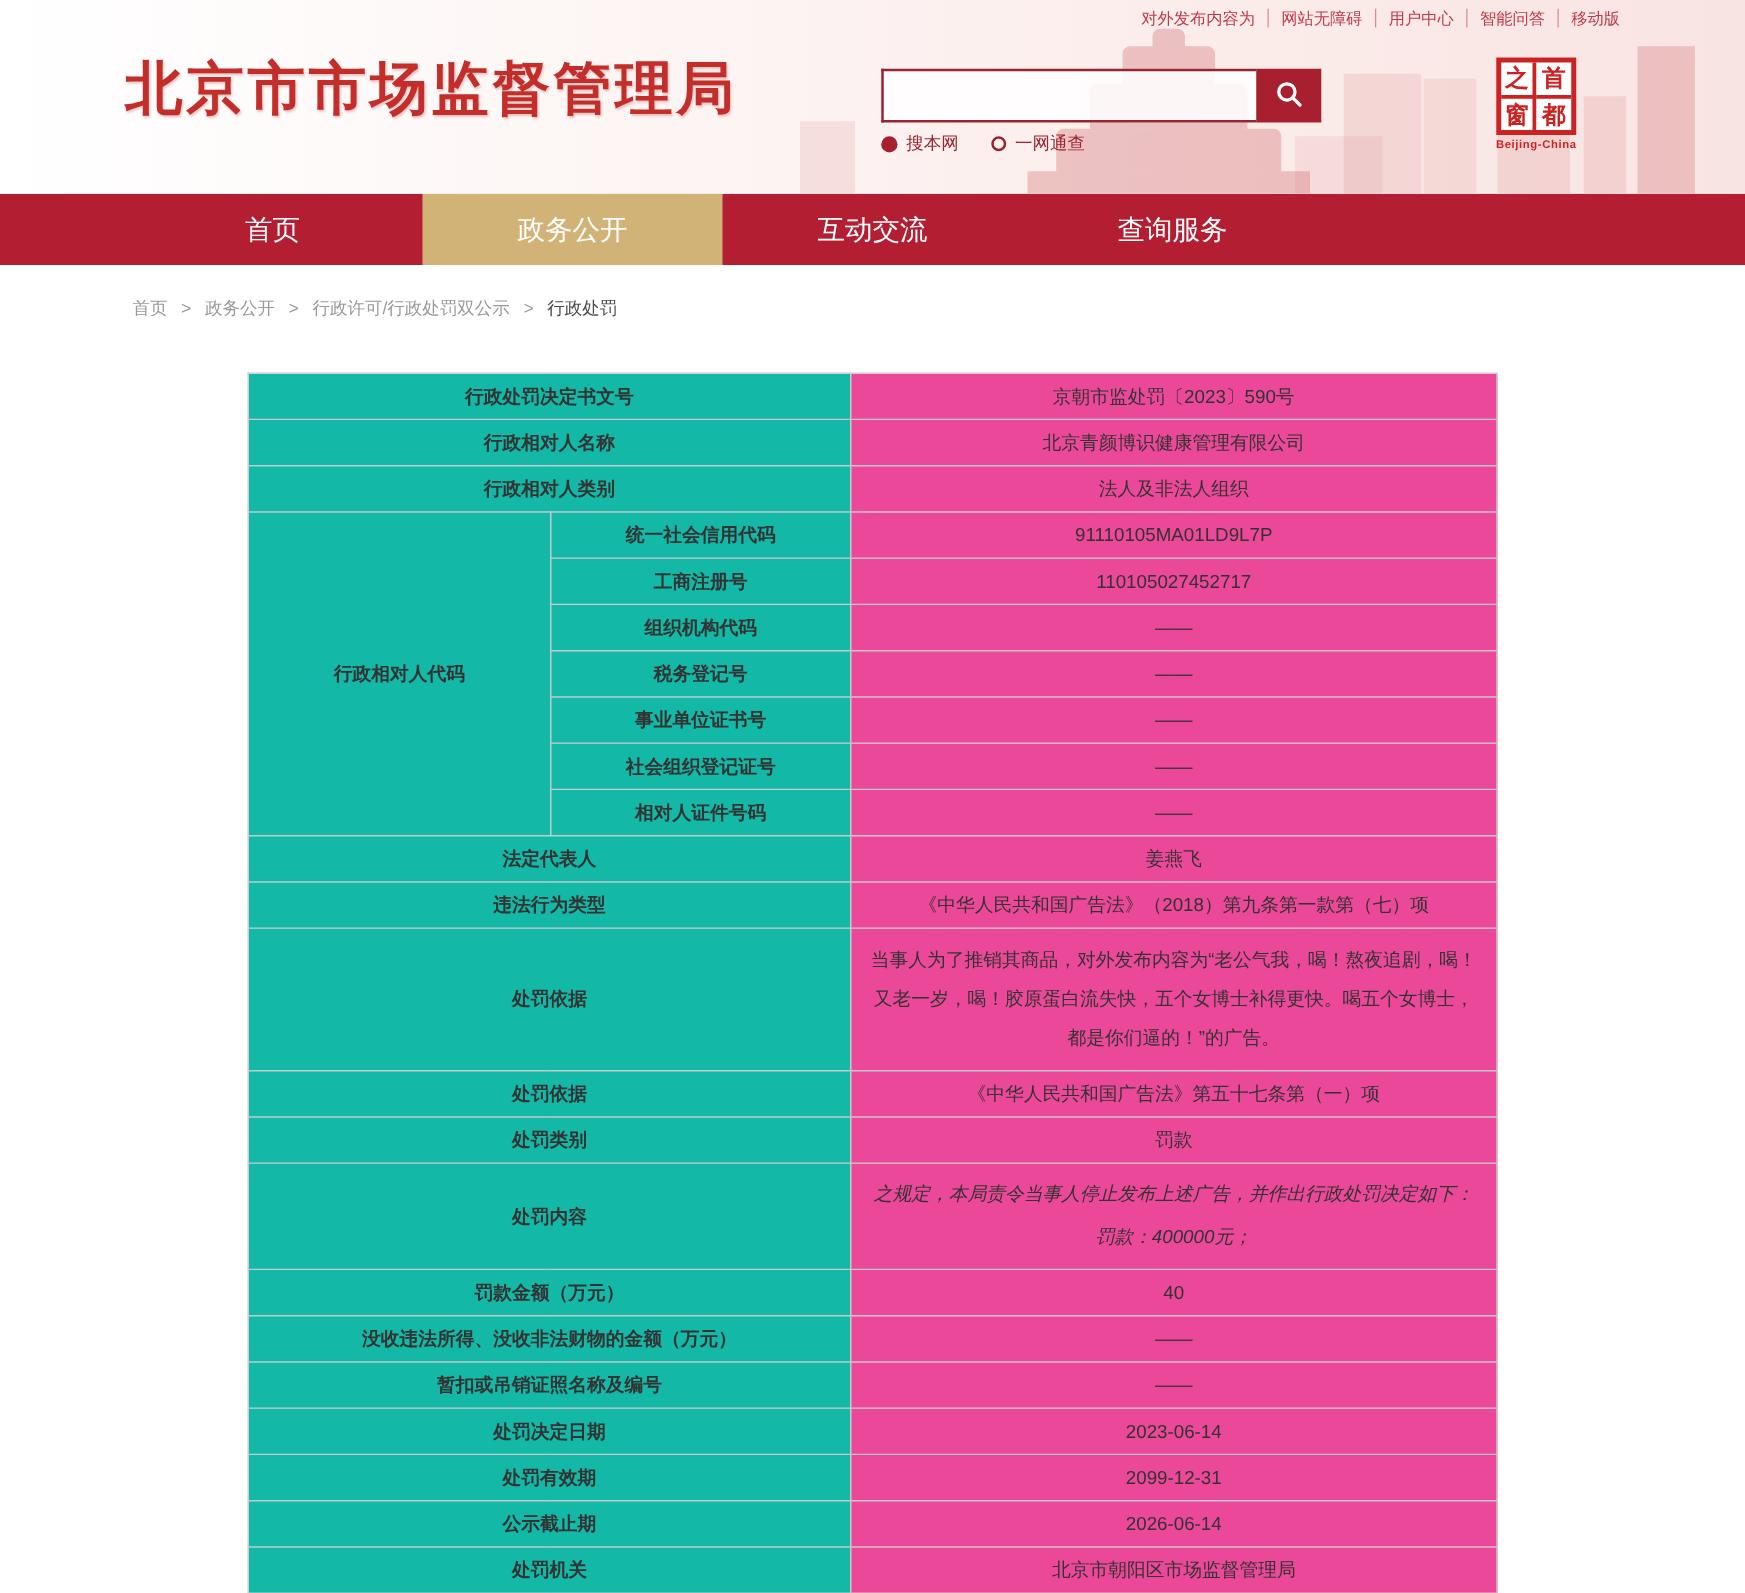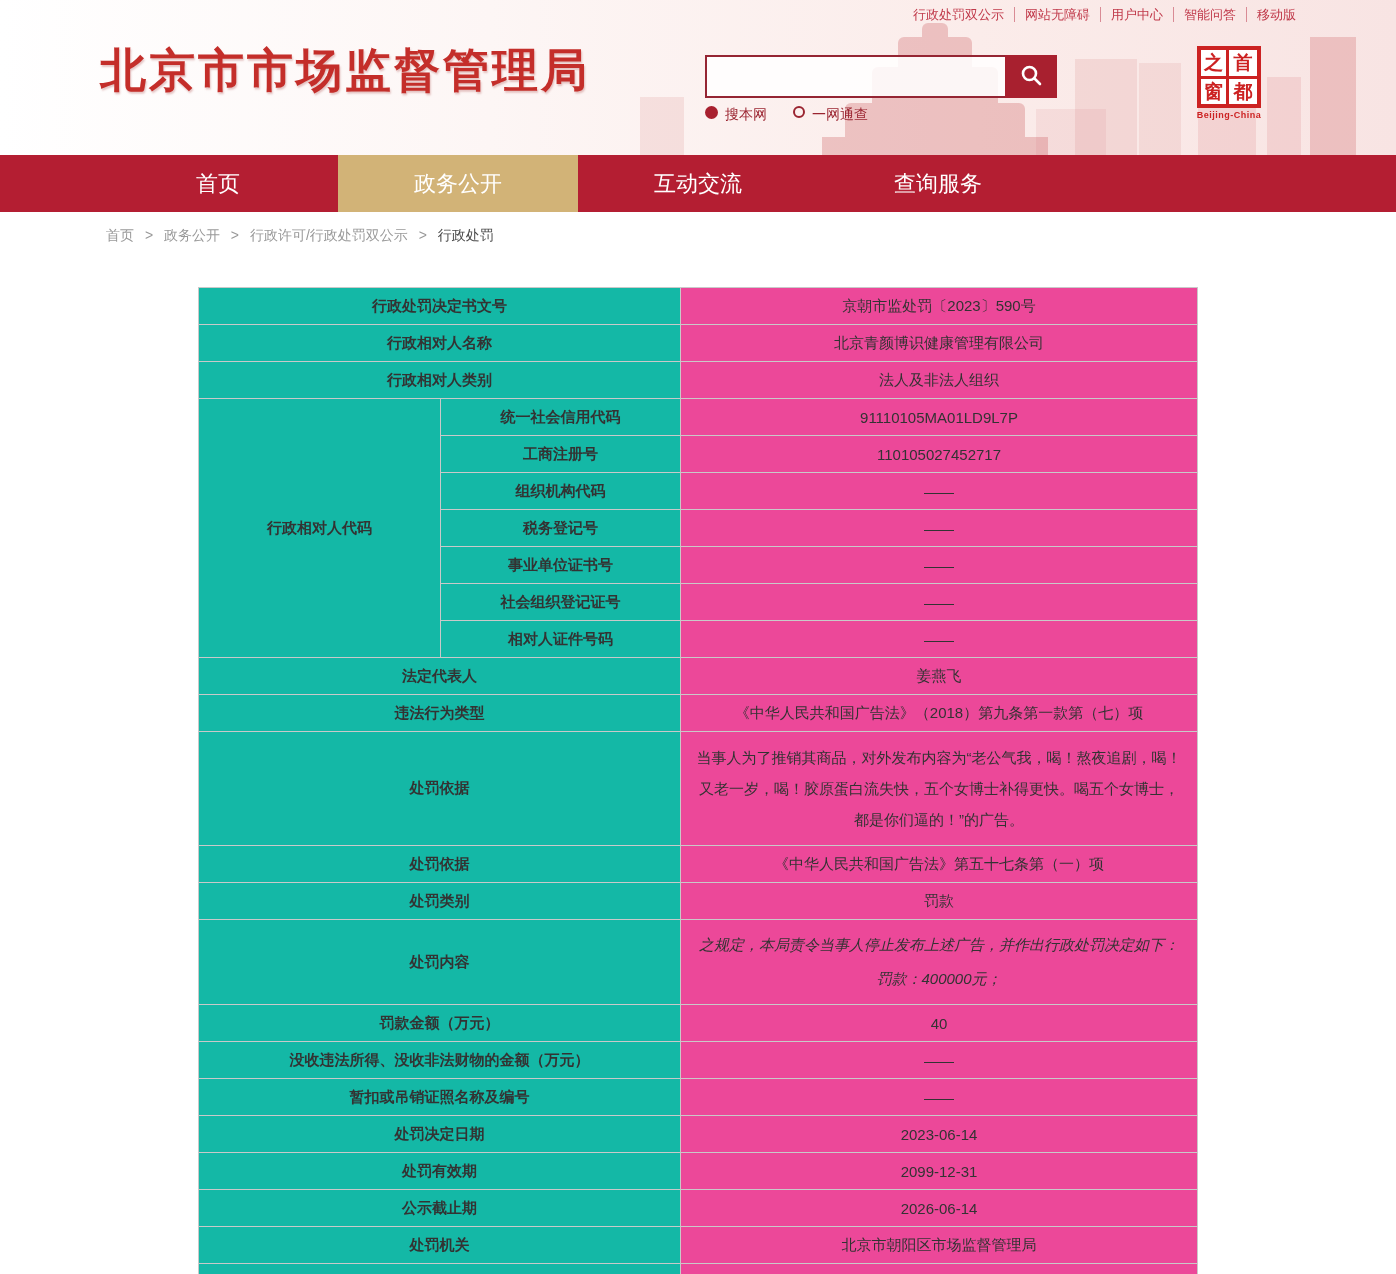--- a/index.html
+++ b/index.html
@@ -19,42 +19,42 @@
   .site-title { position:absolute; left:100px; top:40px; font-size:46px; font-weight:900;
     color:#c42e2a; letter-spacing:3px; text-shadow:1px 2px 2px rgba(150,30,30,.25); }
 
   .search-wrap { position:absolute; left:705px; top:55px; width:352px; }
   .search-bar { display:flex; height:43px; }
   .search-input { flex:1; border:2px solid #952533; border-right:none; background:rgba(255,255,255,.85);
     outline:none; padding:0 10px; font-size:15px; }
   .search-btn { width:52px; height:43px; background:#a8202f; border:none; cursor:pointer;
     display:flex; align-items:center; justify-content:center; }
   .search-opts { margin-top:8px; font-size:14px; color:#9a2430; display:flex; align-items:center; gap:26px; }
-  .opt { display:flex; align-items:flex-start; gap:7px; cursor:pointer; }
+  .opt { display:flex; align-items:center; gap:7px; cursor:pointer; }
   .radio-dot { width:13px; height:13px; border-radius:50%; background:#a8202f; display:inline-block; }
   .radio-ring { width:12px; height:12px; border-radius:50%; border:2px solid #9a2430; background:transparent; display:inline-block; }
 
   .seal { position:absolute; right:134px; top:46px; width:66px; text-align:center; cursor:pointer; }
   .seal-grid { width:64px; height:62px; margin:0 auto; border:4px solid #cc2222; background:#fff;
     display:grid; grid-template-columns:1fr 1fr; grid-template-rows:1fr 1fr; }
   .seal-grid span { display:flex; align-items:center; justify-content:center; font-size:19px; font-weight:900; color:#cc2222; }
   .seal-grid span:nth-child(1){ border-right:3px solid #cc2222; border-bottom:3px solid #cc2222; }
   .seal-grid span:nth-child(2){ border-bottom:3px solid #cc2222; }
   .seal-grid span:nth-child(3){ border-right:3px solid #cc2222; }
   .seal-caption { font-size:9px; font-weight:bold; color:#cc2222; margin-top:2px; letter-spacing:.5px; }
 
   
   .nav { height:57px; background:#b41e32; }
   .nav-inner { width:1200px; margin:0 auto; display:flex; }
   .nav-item { width:240px; height:57px; line-height:57px; text-align:center; color:#fff;
     font-size:22px; cursor:pointer; }
   .nav-item.active { background:#d2b377; }
 
   
-  .breadcrumb { width:1200px; margin:0 auto; padding:15px 8px 12px; font-size:14px; color:#999; }
+  .breadcrumb { width:1200px; margin:0 auto; padding:26px 8px 12px; font-size:14px; color:#999; }
   .crumb { color:#999; cursor:pointer; }
   .crumb.current { color:#4a4a4a; cursor:default; }
   .crumb-sep { margin:0 7px; color:#999; }
 
   
   .table-wrap { width:1000px; margin:30px auto 24px; }
   table { width:100%; border-collapse:collapse; table-layout:fixed; }
   th, td { border:1px solid #c9c9c9; font-size:15px; color:#333; text-align:center; vertical-align:middle; }
   th { background:#14b8a6; font-weight:bold; height:37px; padding:4px 8px; }
   td { background:#ec4899; height:37px; padding:4px 10px; }
@@ -76,21 +76,21 @@
     <div class="bld" style="left:640px;width:44px;height:58px;background:rgba(214,118,120,.16);"></div>
     <div class="bld" style="left:1075px;width:62px;height:96px;background:rgba(214,118,120,.16);"></div>
 
     <div class="temple-part" style="left:922px;bottom:118px;width:26px;height:14px;"></div>
     <div class="temple-part" style="left:898px;bottom:88px;width:74px;height:30px;"></div>
     <div class="temple-part" style="left:872px;bottom:52px;width:126px;height:36px;"></div>
     <div class="temple-part" style="left:845px;bottom:18px;width:180px;height:34px;"></div>
     <div class="temple-part" style="left:822px;bottom:0;width:226px;height:18px;border-radius:0;"></div>
 
     <div class="utility-links">
-      <span class="ulink">行政处罚双公示</span><span class="ulink">网站无障碍</span><span class="ulink">用户中心</span><span class="ulink">智能问答</span><span class="ulink">移动版</span>
+      <span class="ulink">对外发布内容为</span><span class="ulink">网站无障碍</span><span class="ulink">用户中心</span><span class="ulink">智能问答</span><span class="ulink">移动版</span>
     </div>
 
     <div class="site-title">北京市市场监督管理局</div>
 
     <div class="search-wrap">
       <div class="search-bar">
         <input class="search-input" type="text" value="" style="">
         <button class="search-btn">
           <span>
             <svg width="24" height="24" viewBox="0 0 24 24" fill="none">

